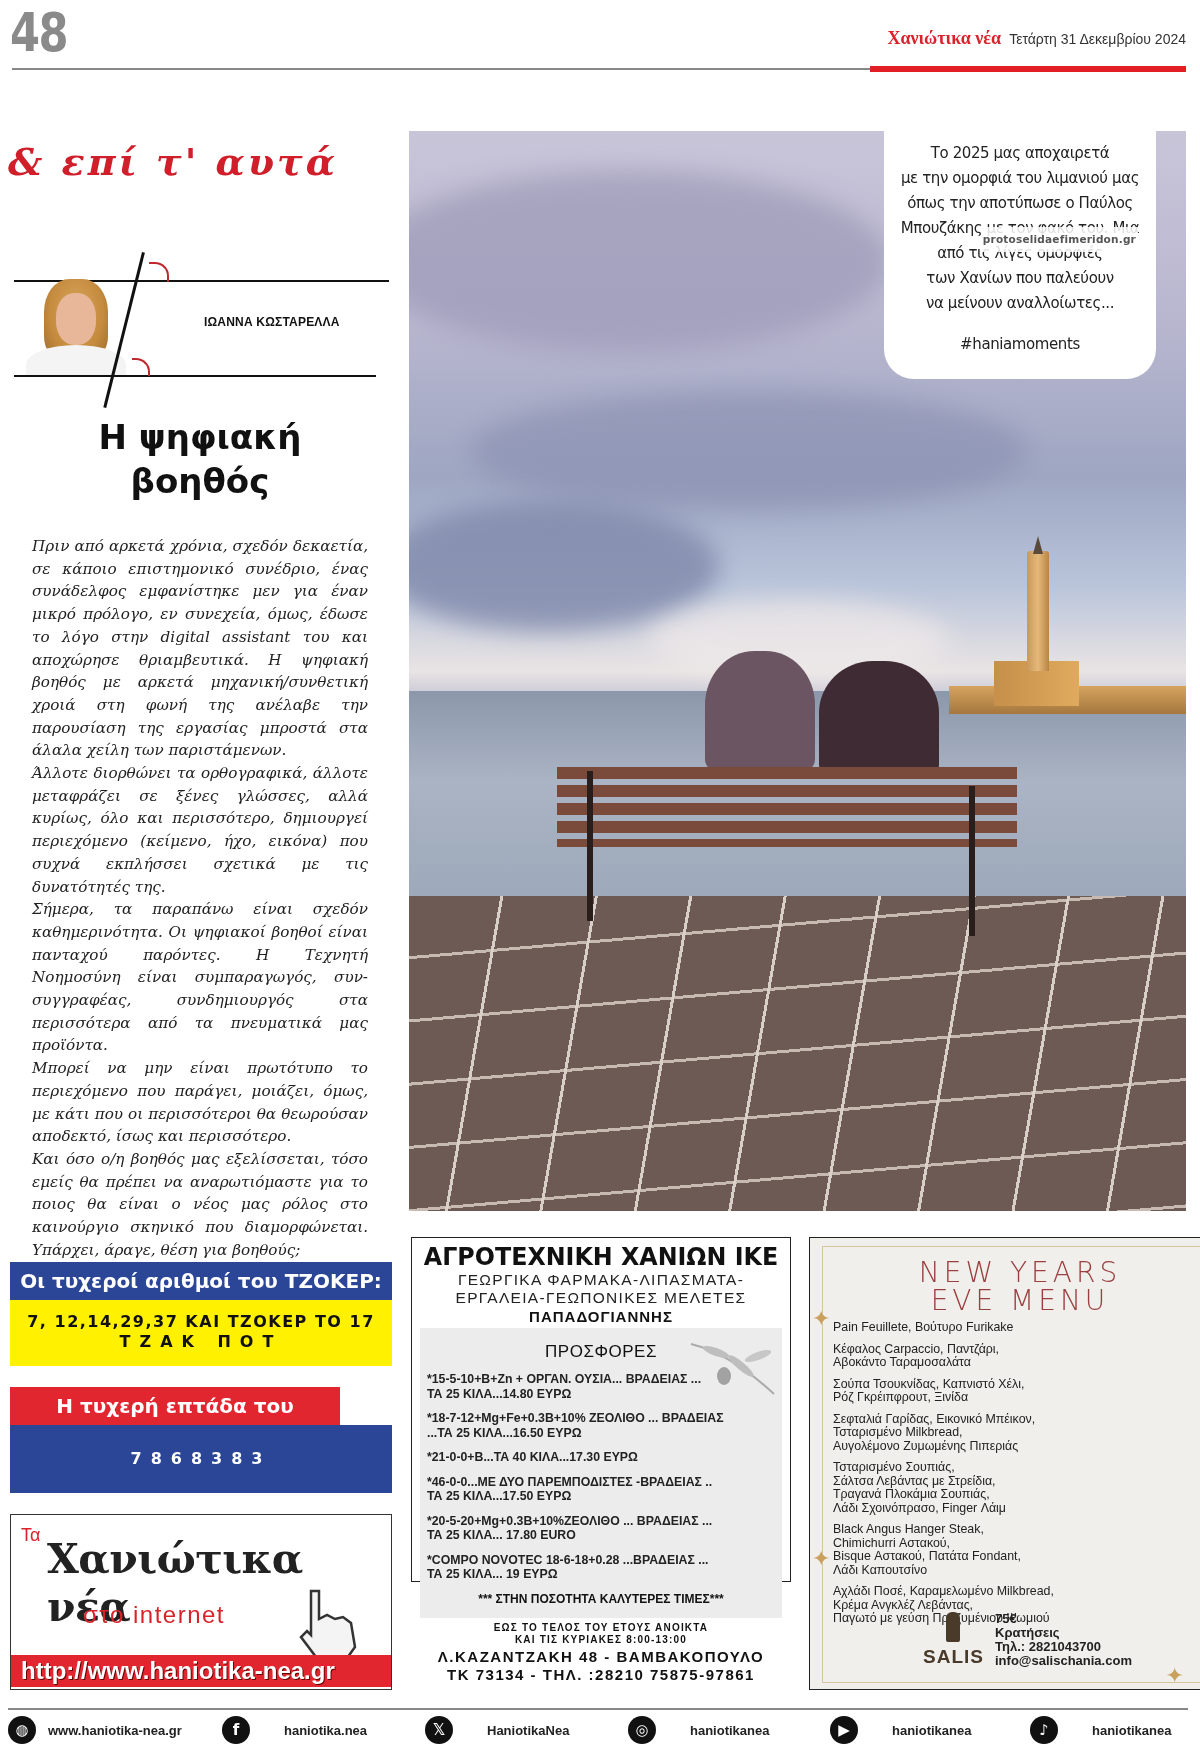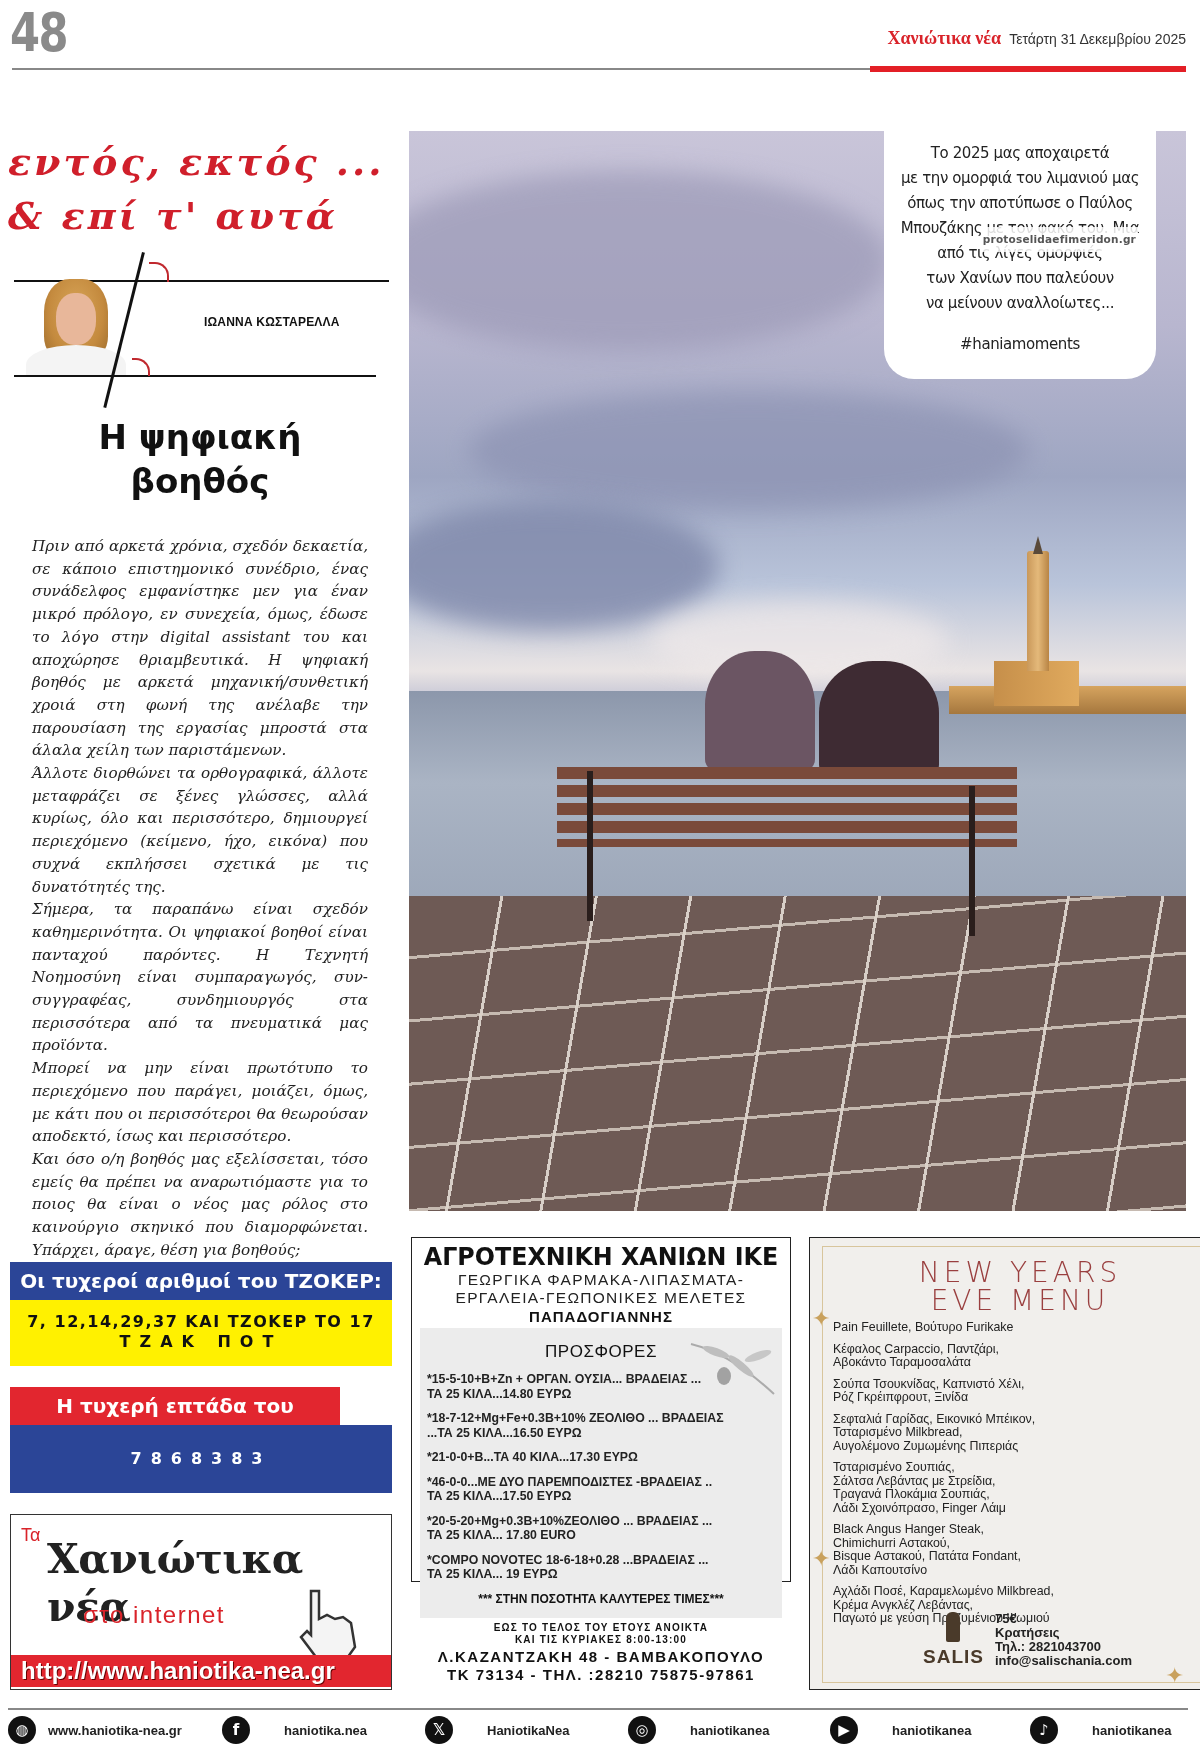--- a/index.html
+++ b/index.html
@@ -95,27 +95,26 @@
   .social { position: absolute; top: 1716px; display: flex; align-items: center; gap: 12px; }
   .social .icon { width: 28px; height: 28px; border-radius: 50%; background: #111; color: #fff; display: flex; align-items: center; justify-content: center; font-size: 15px; font-weight: bold; font-family: "DejaVu Sans", sans-serif; }
   .social .label { font-size: 13px; font-weight: bold; color: #222; }
 </style>
 </head>
 <body>
 
 <div class="page-number">48</div>
 <div class="masthead">
   <span class="brand">Χανιώτικα νέα</span>
-  <span class="date">Τετάρτη 31 Δεκεμβρίου 2025</span>
+  <span class="date">Τετάρτη 31 Δεκεμβρίου 2024</span>
 </div>
 <div class="rule-grey"></div>
 <div class="rule-red"></div>
 
 <div class="column-title">
-  <div>εντός, εκτός ...</div>
   <div>&amp; επί τ' αυτά</div>
 </div>
 
 <div class="author-block">
   <div class="line-top"></div>
   <div class="line-bottom"></div>
   <div class="avatar">
     <div class="hair"></div>
     <div class="face"></div>
     <div class="shirt"></div>

